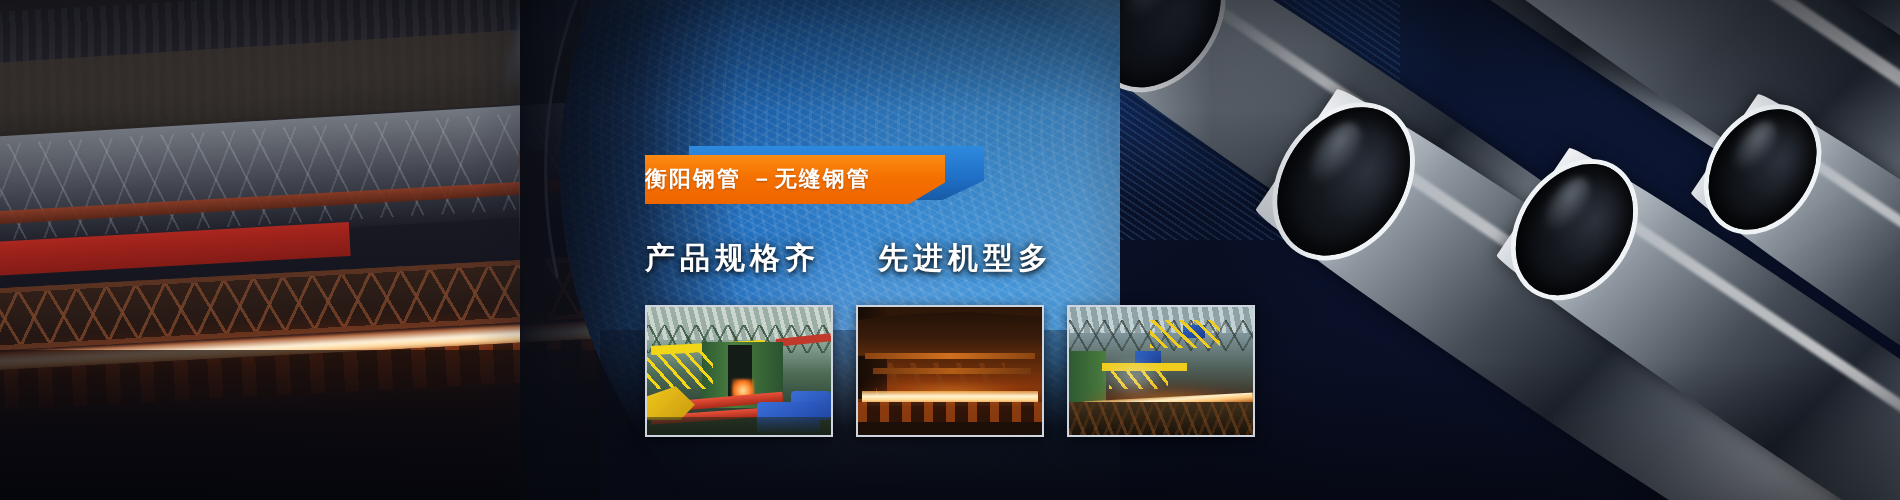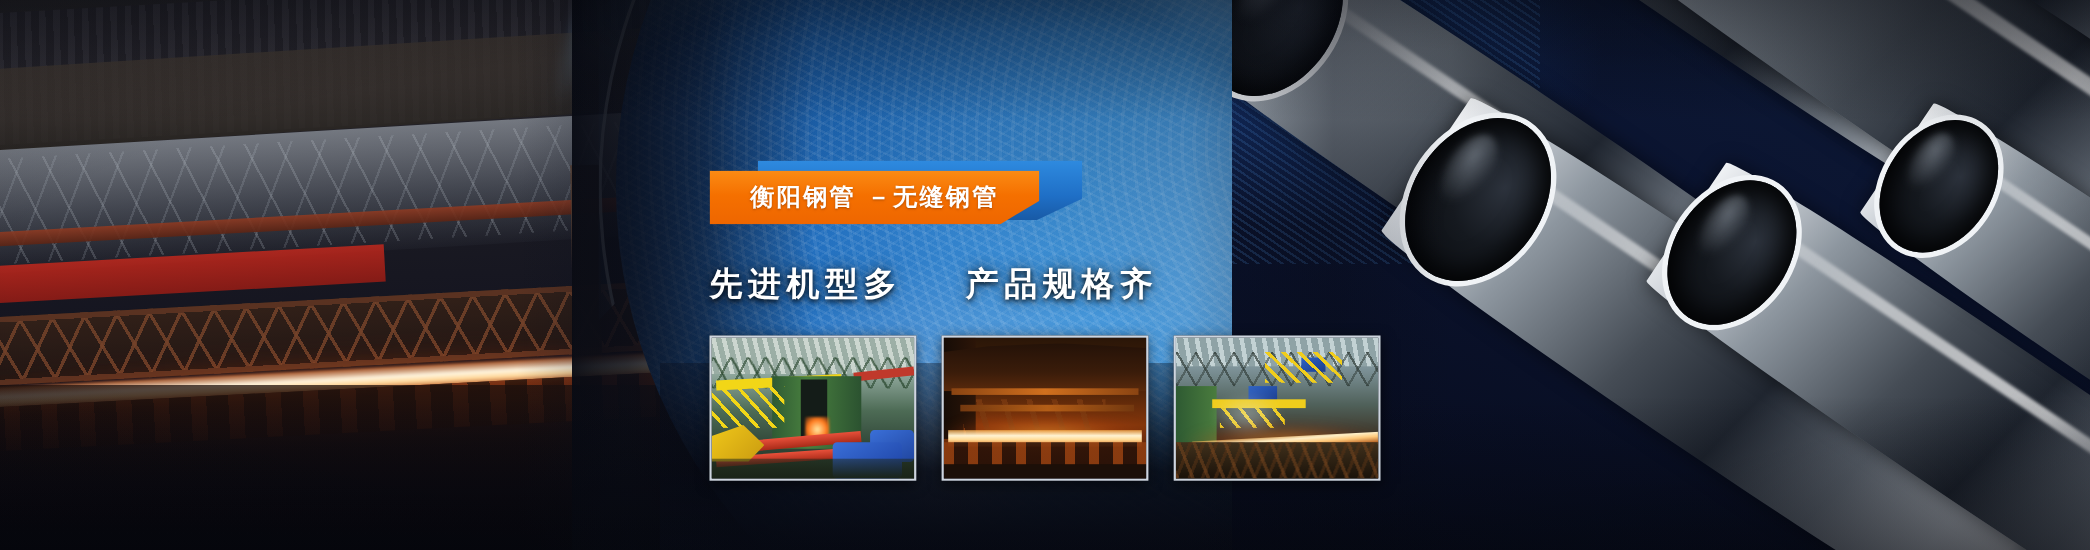--- a/index.html
+++ b/index.html
@@ -207,21 +207,21 @@
     position:absolute; left:44px; top:-9px;
     width:295px; height:54px;
     background:linear-gradient(180deg,#2e8adf 0%,#1f6fc6 60%,#185aa6 100%);
     clip-path:polygon(0 0, 100% 0, 100% 64%, 86% 100%, 0 100%);
   }
   .badge {
     position:relative;
     width:300px; height:49px;
     background:linear-gradient(180deg,#fb8b14 0%,#f57000 46%,#ee6600 100%);
     clip-path:polygon(0 0, 100% 0, 100% 56%, 88% 100%, 0 100%);
-    display:flex; align-items:center; justify-content:center;
+    display:flex; align-items:center; 
   }
   .badge-text {
     color:#ffffff; font-size:22px; font-weight:bold;
     letter-spacing:2px; white-space:nowrap;
     font-family:"DejaVu Sans","Liberation Sans",sans-serif;
     text-shadow:0 1px 2px rgba(120,48,0,.55);
     padding-bottom:2px;
   }
 
   
@@ -406,22 +406,22 @@
   <div class="content">
 
     <div class="badge-wrap">
       <div class="badge-blue"></div>
       <div class="badge">
         <span class="badge-text">衡阳钢管 －无缝钢管</span>
       </div>
     </div>
 
     <div class="tagline">
+      <span class="tag-item">产品规格齐</span>
       <span class="tag-item">先进机型多</span>
-      <span class="tag-item">产品规格齐</span>
     </div>
 
     <div class="thumbs">
 
       <div class="thumb">
         <div class="t1-bg"></div>
         <div class="t1-roof"></div>
         <div class="t1-truss"></div>
         <div class="t1-red"></div>
         <div class="t1-yel1"></div>

